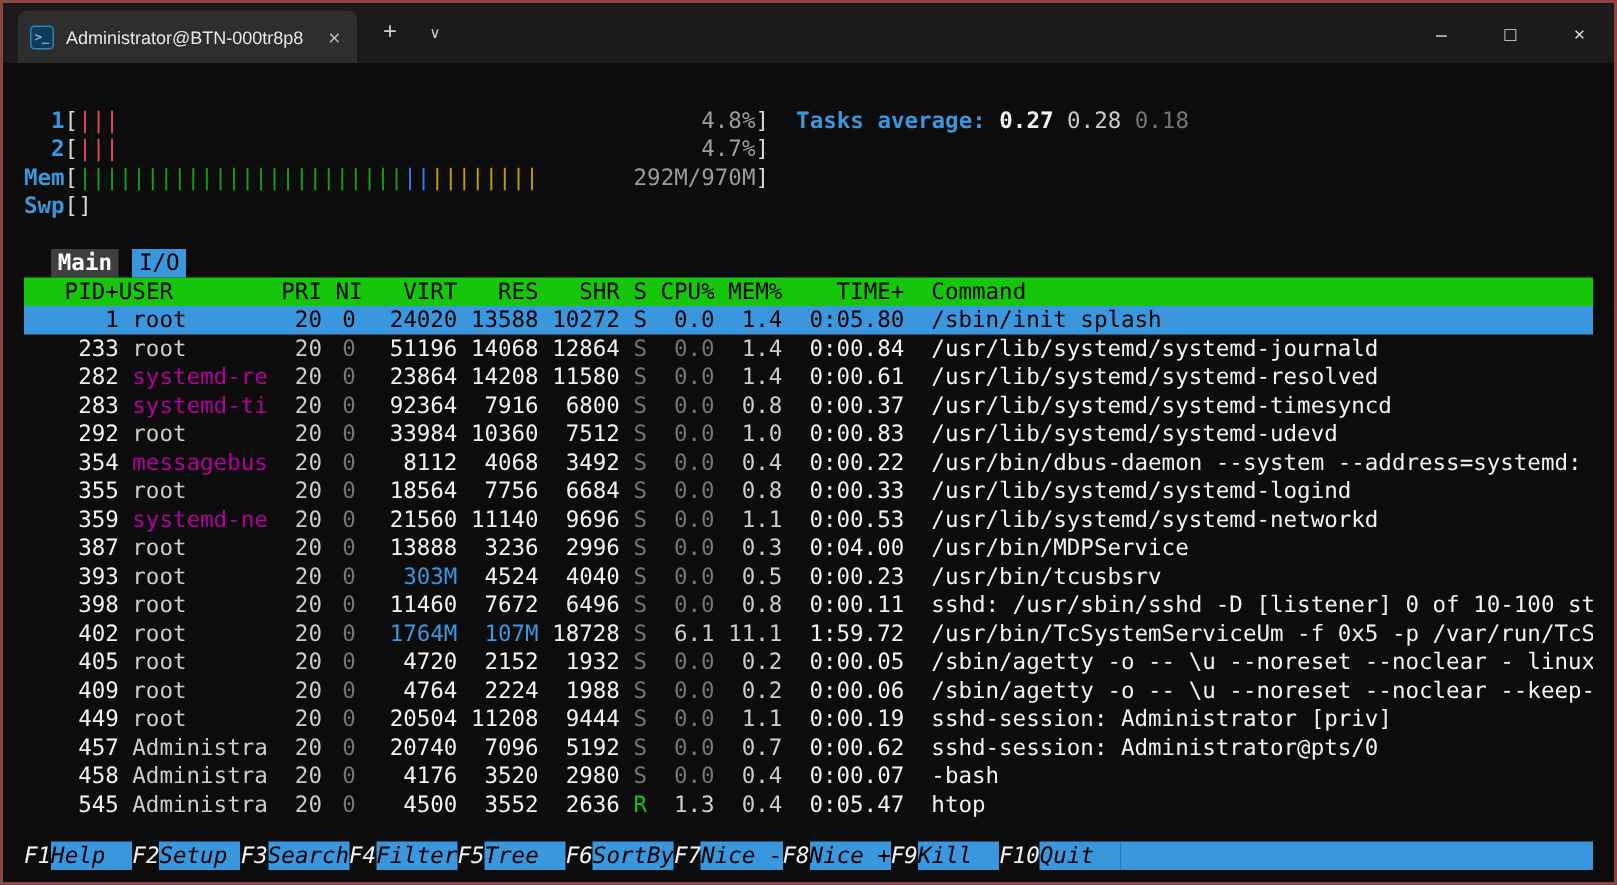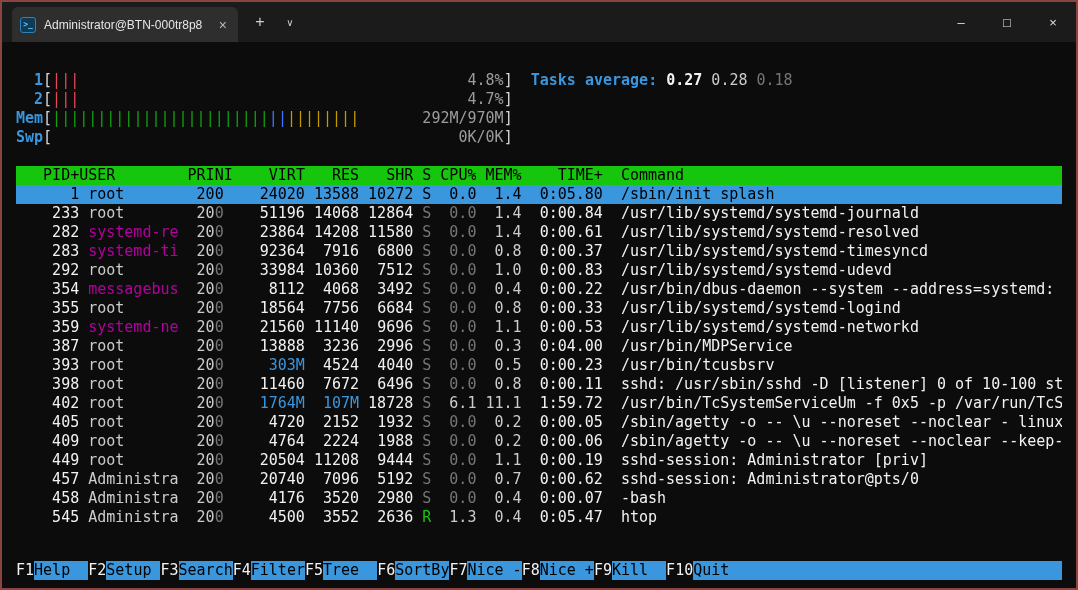--- a/index.html
+++ b/index.html
@@ -45,35 +45,35 @@
   .tab-io{margin-left:1ch;background:var(--sel);color:#000;padding:0 0.5ch;}
   
   .proc-row{display:flex;height:19px;white-space:pre;flex:none;}
   .proc-row.header{background:var(--green);}
   .proc-row.header .col{color:#000;}
   .proc-row.header .col-user{margin-left:0;width:11ch;}
   .col{flex:none;overflow:hidden;white-space:pre;}
   .col-pid{width:7ch;text-align:right;color:var(--bright);}
   .col-user{width:10ch;margin-left:1ch;text-align:left;color:var(--fg);}
   .col-pri{width:4ch;text-align:right;color:var(--fg);}
-  .col-ni{width:4ch;text-align:left;color:var(--dim);}
+  .col-ni{width:4ch;text-align:center;color:var(--dim);}
   .col-virt,.col-res,.col-shr{width:6ch;text-align:right;color:var(--bright);}
   .col-s{width:2ch;text-align:right;}
   .col-cpu,.col-mem{width:5ch;text-align:right;color:var(--fg);}
   .col-time{width:9ch;text-align:right;color:var(--bright);}
   .col-cmd{flex:1;padding-left:2ch;color:var(--bright);}
   
   .t-cyan{color:var(--cyan);} .t-bright{color:var(--bright);font-weight:bold;}
   .t-fg{color:var(--fg);} .t-dim{color:var(--dim);} .t-green{color:var(--green);}
   .t-magenta{color:var(--magenta);} .lbl{font-weight:bold;}
   .selected{background:var(--sel);}
   .selected .col{color:#000;}
   
   .fkey-bar{display:flex;margin-top:auto;height:19px;white-space:pre;flex:none;}
-  .fkey-item{display:flex;flex:none;}
+  .fkey-item{display:flex;flex:none;font-style:italic;}
   .fkey-key{color:var(--bright);}
   .fkey-label{background:var(--sel);color:#000;width:6ch;overflow:hidden;}
   .fkey-fill{flex:1;background:var(--sel);}
 </style>
 </head>
 <body>
 
 <div class="window">
 
   <div class="titlebar">
@@ -91,29 +91,33 @@
   </div>
 
   <div class="terminal">
     <div class="tline"></div>
 
     <div class="hdr-area">
       <div class="meters-col" id="meters">
           <div class="meter-row"><span class="meter-label">1</span><span class="meter-bracket">[</span><span class="meter-body"><span class="b-red">|||</span><span class="meter-value">4.8%</span></span><span class="meter-bracket">]</span></div>
           <div class="meter-row"><span class="meter-label">2</span><span class="meter-bracket">[</span><span class="meter-body"><span class="b-red">|||</span><span class="meter-value">4.7%</span></span><span class="meter-bracket">]</span></div>
           <div class="meter-row"><span class="meter-label">Mem</span><span class="meter-bracket">[</span><span class="meter-body"><span class="b-green">||||||||||||||||||||||||</span><span class="b-blue">||</span><span class="b-yellow">||||||||</span><span class="meter-value">292M/970M</span></span><span class="meter-bracket">]</span></div>
-          <div class="meter-row"><span class="meter-label">Swp</span><span class="meter-bracket">[</span><span class="meter-body"><span class="meter-value">0K/0K</span></span><span class="meter-bracket">]</span></div>
+          <div class="meter-row"><span class="meter-label">Swp</span><span class="meter-bracket">[</span><span class="meter-bracket">]</span></div>
         </div>
       <div class="right-col">
         <div class="tline"><span class="t-cyan lbl">Tasks average: </span><span class="t-bright">0.27 </span><span class="t-fg">0.28 </span><span class="t-dim">0.18</span></div>
       </div>
     </div>
 
     <div class="tline"></div>
 
+    <div class="tabs-line">
+      <span class="tab-main">Main</span>
+      <span class="tab-io">I/O</span>
+    </div>
 
     <div class="proc-row header" id="proc-header"><span class="col col-pid">PID+</span><span class="col col-user">USER</span><span class="col col-pri">PRI</span><span class="col col-ni">NI</span><span class="col col-virt">VIRT</span><span class="col col-res">RES</span><span class="col col-shr">SHR</span><span class="col col-s">S</span><span class="col col-cpu">CPU%</span><span class="col col-mem">MEM%</span><span class="col col-time">TIME+</span><span class="col col-cmd">Command</span></div>
     <div id="proc-rows">
         <div class="proc-row selected"><span class="col col-pid">1</span><span class="col col-user">root</span><span class="col col-pri">20</span><span class="col col-ni">0</span><span class="col col-virt">24020</span><span class="col col-res">13588</span><span class="col col-shr">10272</span><span class="col col-s t-dim">S</span><span class="col col-cpu t-dim">0.0</span><span class="col col-mem">1.4</span><span class="col col-time">0:05.80</span><span class="col col-cmd">/sbin/init splash</span></div>
         <div class="proc-row"><span class="col col-pid">233</span><span class="col col-user">root</span><span class="col col-pri">20</span><span class="col col-ni">0</span><span class="col col-virt">51196</span><span class="col col-res">14068</span><span class="col col-shr">12864</span><span class="col col-s t-dim">S</span><span class="col col-cpu t-dim">0.0</span><span class="col col-mem">1.4</span><span class="col col-time">0:00.84</span><span class="col col-cmd">/usr/lib/systemd/systemd-journald</span></div>
         <div class="proc-row"><span class="col col-pid">282</span><span class="col col-user t-magenta">systemd-re</span><span class="col col-pri">20</span><span class="col col-ni">0</span><span class="col col-virt">23864</span><span class="col col-res">14208</span><span class="col col-shr">11580</span><span class="col col-s t-dim">S</span><span class="col col-cpu t-dim">0.0</span><span class="col col-mem">1.4</span><span class="col col-time">0:00.61</span><span class="col col-cmd">/usr/lib/systemd/systemd-resolved</span></div>
         <div class="proc-row"><span class="col col-pid">283</span><span class="col col-user t-magenta">systemd-ti</span><span class="col col-pri">20</span><span class="col col-ni">0</span><span class="col col-virt">92364</span><span class="col col-res">7916</span><span class="col col-shr">6800</span><span class="col col-s t-dim">S</span><span class="col col-cpu t-dim">0.0</span><span class="col col-mem">0.8</span><span class="col col-time">0:00.37</span><span class="col col-cmd">/usr/lib/systemd/systemd-timesyncd</span></div>
         <div class="proc-row"><span class="col col-pid">292</span><span class="col col-user">root</span><span class="col col-pri">20</span><span class="col col-ni">0</span><span class="col col-virt">33984</span><span class="col col-res">10360</span><span class="col col-shr">7512</span><span class="col col-s t-dim">S</span><span class="col col-cpu t-dim">0.0</span><span class="col col-mem">1.0</span><span class="col col-time">0:00.83</span><span class="col col-cmd">/usr/lib/systemd/systemd-udevd</span></div>
         <div class="proc-row"><span class="col col-pid">354</span><span class="col col-user t-magenta">messagebus</span><span class="col col-pri">20</span><span class="col col-ni">0</span><span class="col col-virt">8112</span><span class="col col-res">4068</span><span class="col col-shr">3492</span><span class="col col-s t-dim">S</span><span class="col col-cpu t-dim">0.0</span><span class="col col-mem">0.4</span><span class="col col-time">0:00.22</span><span class="col col-cmd">/usr/bin/dbus-daemon --system --address=systemd:</span></div>
         <div class="proc-row"><span class="col col-pid">355</span><span class="col col-user">root</span><span class="col col-pri">20</span><span class="col col-ni">0</span><span class="col col-virt">18564</span><span class="col col-res">7756</span><span class="col col-shr">6684</span><span class="col col-s t-dim">S</span><span class="col col-cpu t-dim">0.0</span><span class="col col-mem">0.8</span><span class="col col-time">0:00.33</span><span class="col col-cmd">/usr/lib/systemd/systemd-logind</span></div>

